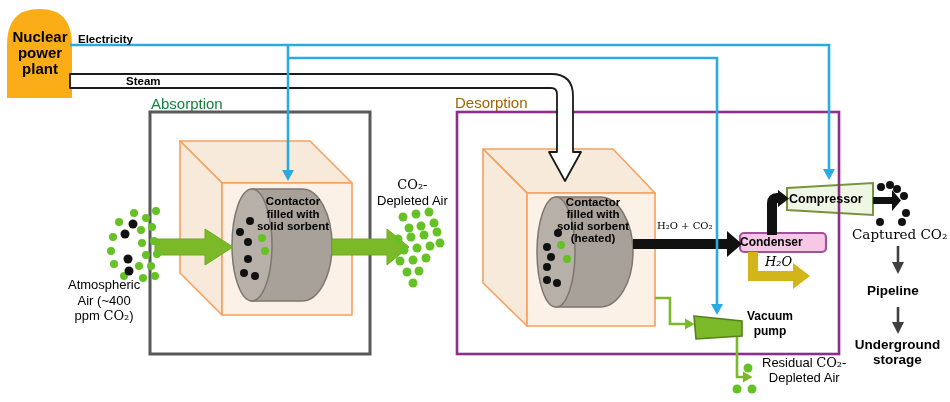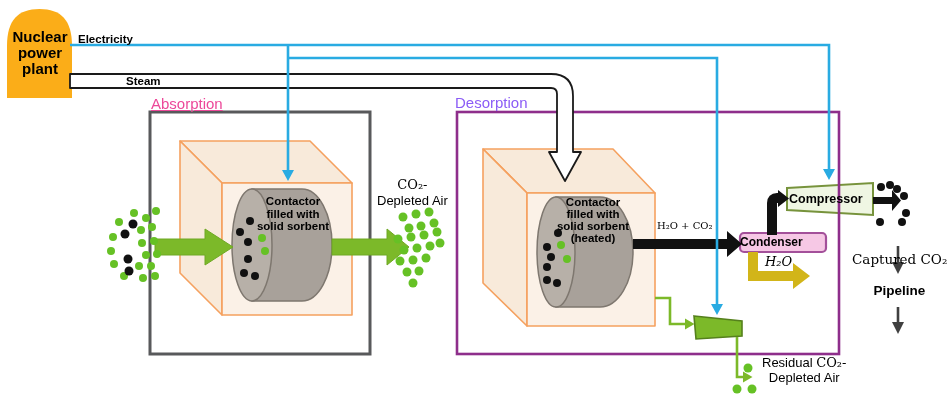--- a/index.html
+++ b/index.html
@@ -185,47 +185,54 @@
 </svg>
 
 <div class="lbl bold" style="left:8px;top:29px;width:64px;text-align:center;font-size:15px;line-height:16px;">Nuclear
 power
 plant</div>
 
 <div class="lbl bold" style="left:78px;top:33px;font-size:11.5px;">Electricity</div>
 
 <div class="lbl bold" style="left:82px;top:75px;font-size:11.5px;margin-left:44px;">Steam</div>
 
-<div class="lbl" style="left:151px;top:95px;font-size:15px;color:#ec4899;text-decoration:underline;">Absorption</div>
-
-<div class="lbl" style="left:455px;top:94px;font-size:15px;color:#8b5cf6;">Desorption</div>
+<div class="lbl" style="left:151px;top:95px;font-size:15px;color:#15803d;">Absorption</div>
+
+<div class="lbl" style="left:455px;top:94px;font-size:15px;color:#a16207;">Desorption</div>
 
 <div class="lbl bold" style="left:238px;top:195px;width:110px;text-align:center;font-size:11.5px;line-height:12.5px;">Contactor
 filled with
 solid sorbent</div>
 
 <div class="lbl bold" style="left:538px;top:196px;width:110px;text-align:center;font-size:11.5px;line-height:12px;">Contactor
 filled with
 solid sorbent
 (heated)</div>
 
+<div class="lbl" style="left:68px;top:277px;font-size:13px;line-height:15.5px;"><span>Atmospheric
+Air (~400
+ppm </span><span class="serif">CO₂</span><span>)</span></div>
 
 <div class="lbl" style="left:377px;top:177px;font-size:13px;line-height:16px;"><span class="serif">CO₂-</span><span>
 Depleted Air</span></div>
 
 <div class="lbl serif" style="left:657px;top:220px;font-size:10px;">H₂O + CO₂</div>
 
 <div class="lbl bold" style="left:740px;top:235px;width:86px;text-align:left;font-size:12px;">Condenser</div>
 
 <div class="lbl bold" style="left:789px;top:192px;width:82px;text-align:left;font-size:12.5px;">Compressor</div>
 
 <div class="lbl serif" style="left:765px;top:254px;font-size:13px;font-style:italic;">H₂O</div>
 
-
-<div class="lbl serif" style="left:852px;top:226px;font-size:13.5px;margin-top:25px;">Captured CO₂</div>
-
-<div class="lbl bold" style="left:867px;top:283px;width:65px;text-align:center;font-size:13.5px;">Pipeline</div>
-
+<div class="lbl bold" style="left:742px;top:309px;width:56px;text-align:center;font-size:12px;line-height:14.5px;">Vacuum
+pump</div>
+
+<div class="lbl serif" style="left:852px;top:226px;font-size:13.5px;">Captured CO₂</div>
+
+<div class="lbl bold" style="left:867px;top:283px;width:65px;text-align:left;font-size:13.5px;">Pipeline</div>
+
+<div class="lbl bold" style="left:845px;top:337px;width:105px;text-align:center;font-size:13.5px;line-height:15px;">Underground
+storage</div>
 
 <div class="lbl" style="left:762px;top:355px;font-size:13px;line-height:15px;"><span>Residual </span><span class="serif">CO₂-</span><span>
 Depleted Air</span></div>
 
 </div>
 
 </body></html>

